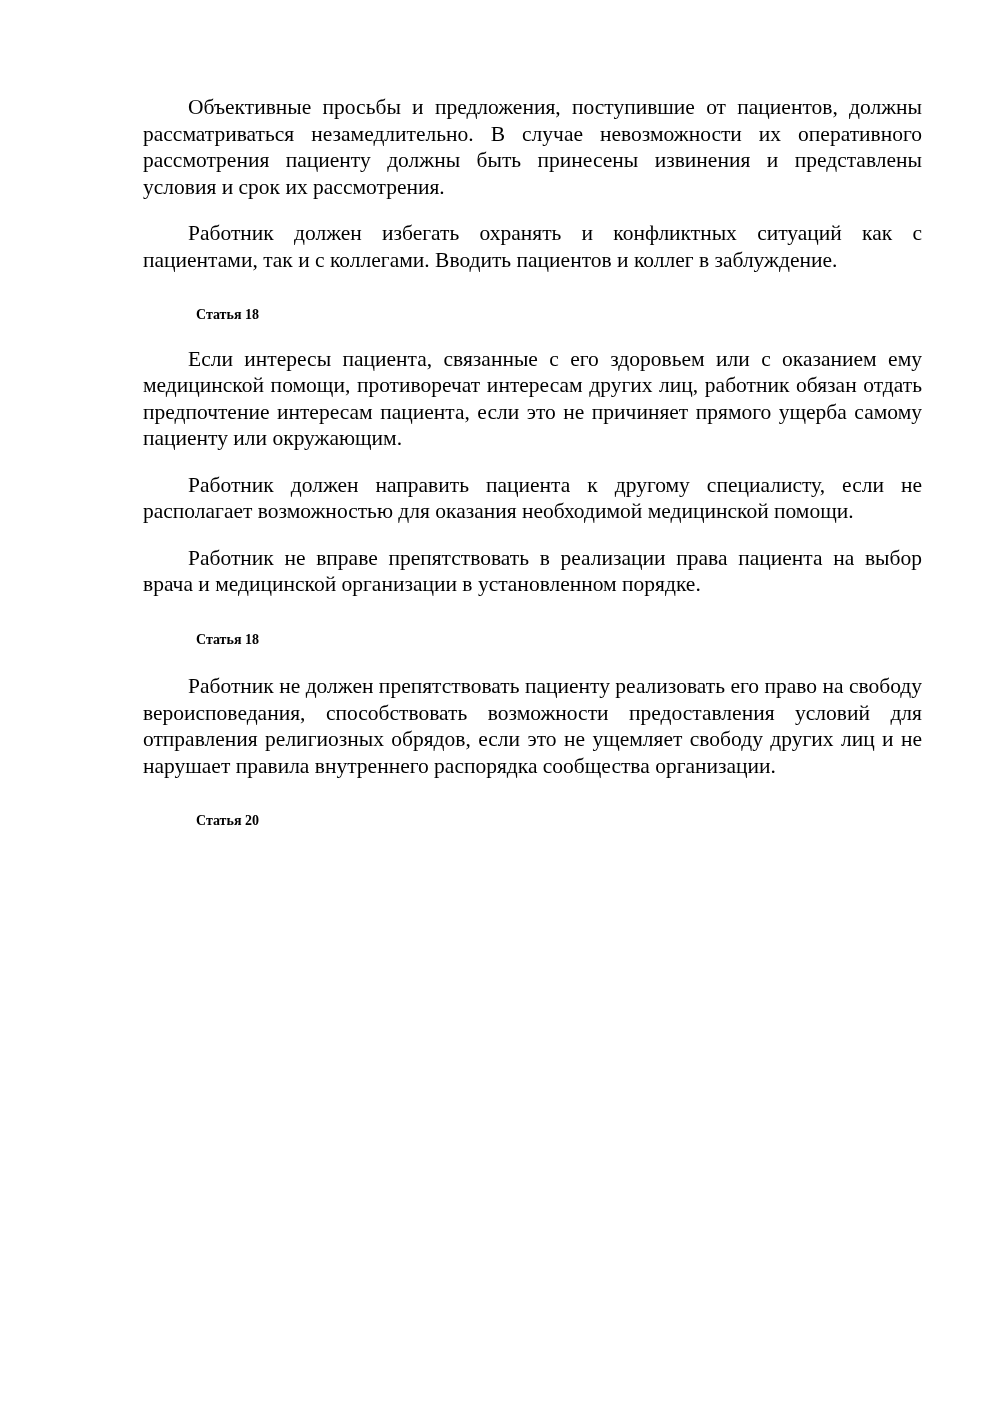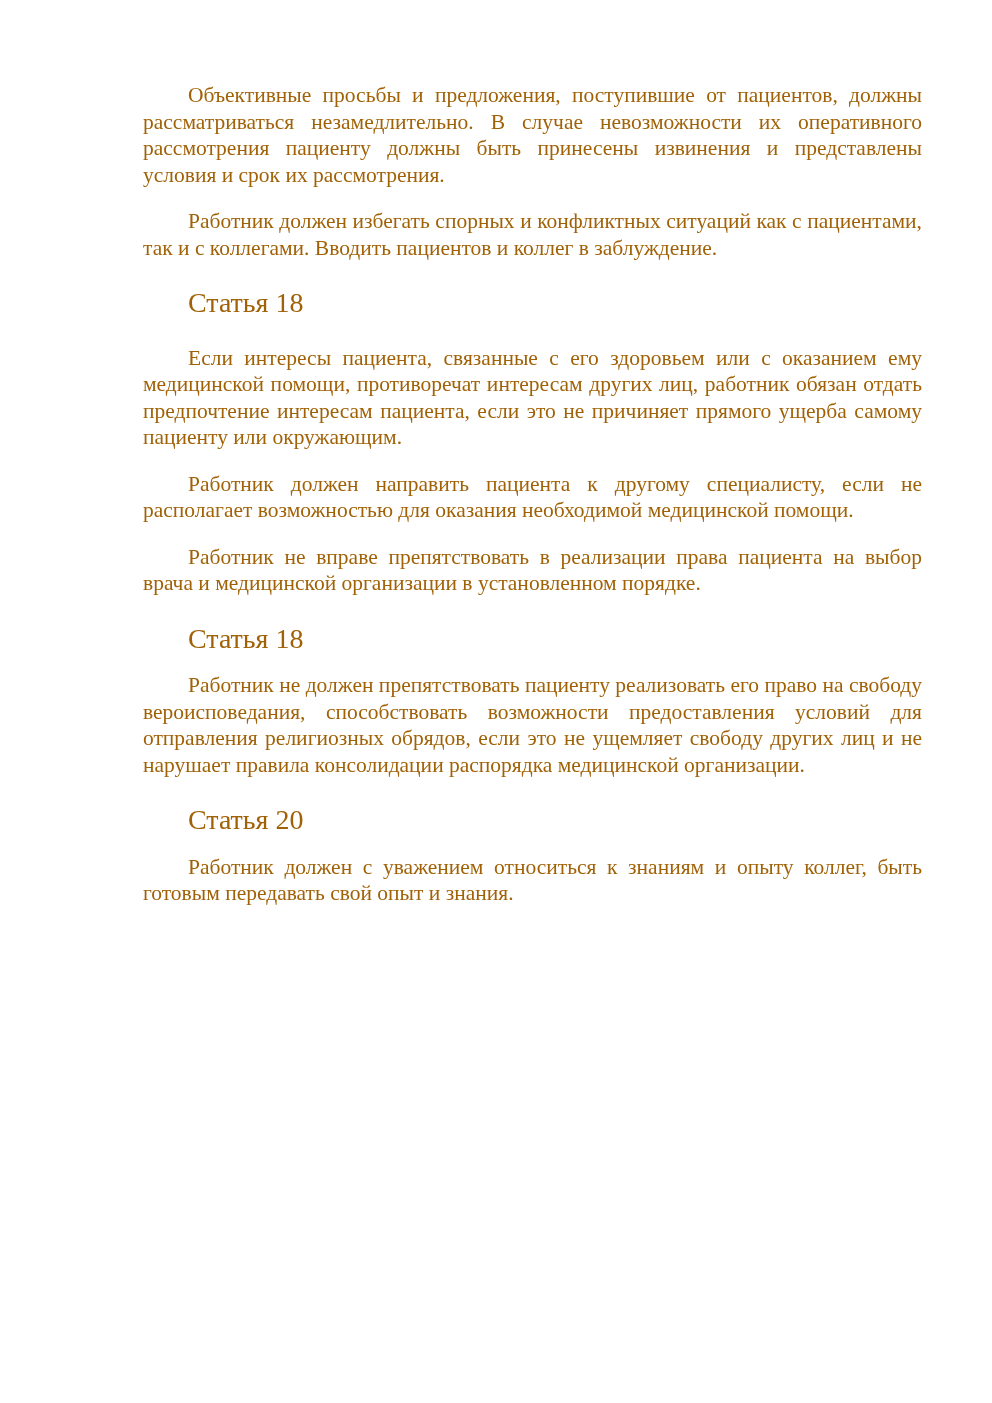--- a/index.html
+++ b/index.html
@@ -9,53 +9,52 @@
     }
     body {
       width: 992px;
       height: 1403px;
       position: relative;
       overflow: hidden;
     }
     .page {
       position: absolute;
       left: 143px;
-      top: 82px;
+      top: 94px;
       width: 779px;
       font-family: "Liberation Serif", serif;
       font-size: 21.5px;
       line-height: 26.5px;
-      color: #a16207;
+      color: #000000;
     }
     .para {
       margin: 0;
       text-indent: 45px;
       text-align: justify;
       text-align-last: left;
     }
     .gap-p { margin-top: 20px; }
     .heading {
-      margin: 0;
+      margin: 8px;
       padding-left: 45px;
-      font-weight: normal;
-      font-size: 28px;
+      font-weight: bold;
+      font-size: 14px;
     }
     .gap-h-before { margin-top: 29px; }
-    .gap-h-after { margin-top: 28px; }
+    .gap-h-after { margin-top: 17px; }
   </style>
 </head>
 <body>
 
 <div class="page">
   <p class="para">Объективные просьбы и предложения, поступившие от пациентов, должны рассматриваться незамедлительно. В случае невозможности их оперативного рассмотрения пациенту должны быть принесены извинения и представлены условия и срок их рассмотрения.</p>
-  <p class="para gap-p">Работник должен избегать спорных и конфликтных ситуаций как с пациентами, так и с коллегами. Вводить пациентов и коллег в заблуждение.</p>
+  <p class="para gap-p">Работник должен избегать охранять и конфликтных ситуаций как с пациентами, так и с коллегами. Вводить пациентов и коллег в заблуждение.</p>
 
   <h2 class="heading gap-h-before">Статья 18</h2>
   <p class="para gap-h-after">Если интересы пациента, связанные с его здоровьем или с оказанием ему медицинской помощи, противоречат интересам других лиц, работник обязан отдать предпочтение интересам пациента, если это не причиняет прямого ущерба самому пациенту или окружающим.</p>
   <p class="para gap-p">Работник должен направить пациента к другому специалисту, если не располагает возможностью для оказания необходимой медицинской помощи.</p>
   <p class="para gap-p">Работник не вправе препятствовать в реализации права пациента на выбор врача и медицинской организации в установленном порядке.</p>
 
   <h2 class="heading gap-h-before">Статья 18</h2>
-  <p class="para gap-p">Работник не должен препятствовать пациенту реализовать его право на свободу вероисповедания, способствовать возможности предоставления условий для отправления религиозных обрядов, если это не ущемляет свободу других лиц и не нарушает правила консолидации распорядка медицинской организации.</p>
+  <p class="para gap-p">Работник не должен препятствовать пациенту реализовать его право на свободу вероисповедания, способствовать возможности предоставления условий для отправления религиозных обрядов, если это не ущемляет свободу других лиц и не нарушает правила внутреннего распорядка сообщества организации.</p>
 
   <h2 class="heading gap-h-before">Статья 20</h2>
-  <p class="para gap-p">Работник должен с уважением относиться к знаниям и опыту коллег, быть готовым передавать свой опыт и знания.</p>
 </div>
 
 </body></html>

